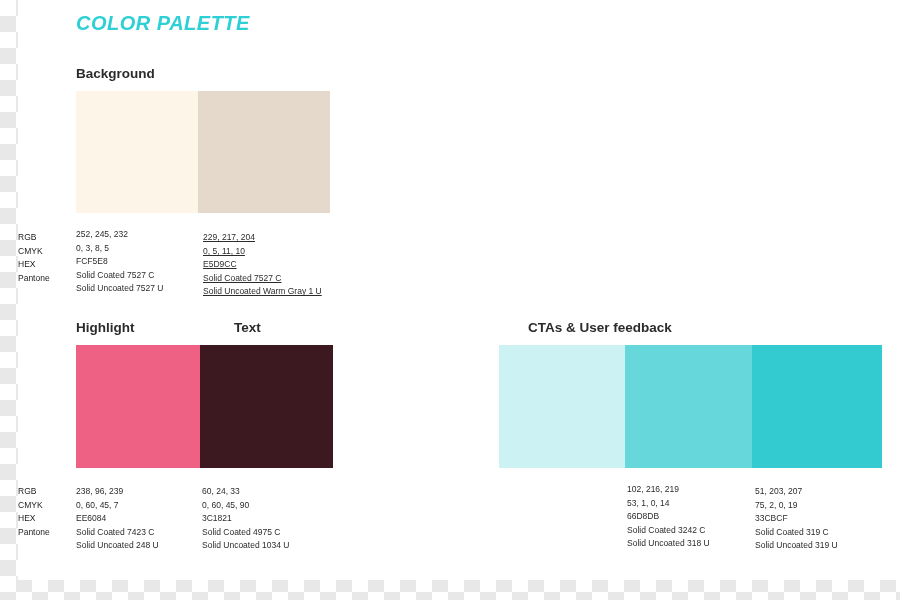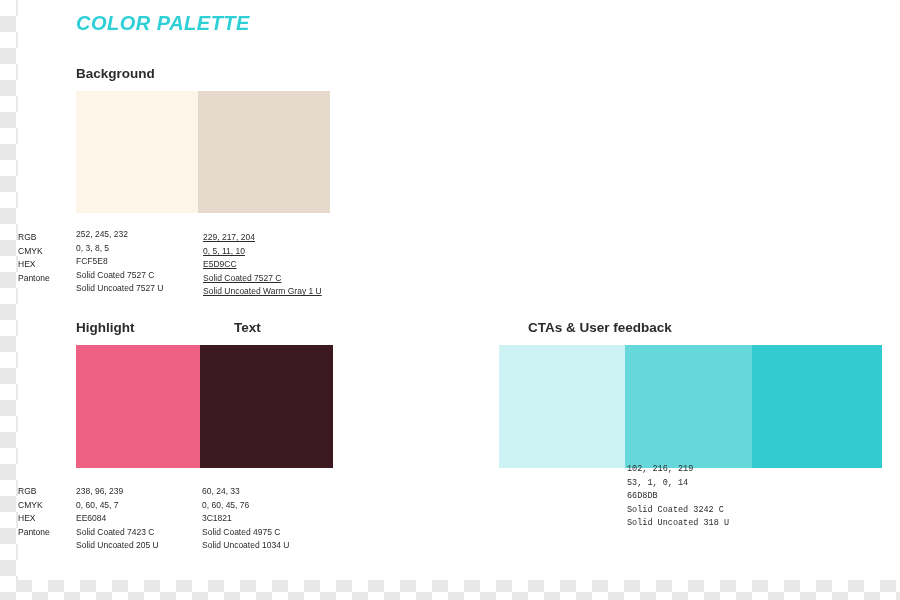--- a/index.html
+++ b/index.html
@@ -112,40 +112,47 @@
     <div>CMYK</div>
     <div>HEX</div>
     <div>Pantone</div>
   </div>
 
   <div class="specs" style="left:58px; top:485px;">
     <div class="row">238, 96, 239</div>
     <div class="row">0, 60, 45, 7</div>
     <div class="row">EE6084</div>
     <div class="row">Solid Coated 7423 C</div>
-    <div class="row">Solid Uncoated 205 U</div>
+    <div class="row">Solid Uncoated 248 U</div>
   </div>
 
   <div class="specs" style="left:184px; top:485px;">
     <div class="row">60, 24, 33</div>
-    <div class="row">0, 60, 45, 76</div>
+    <div class="row">0, 60, 45, 90</div>
     <div class="row">3C1821</div>
     <div class="row">Solid Coated 4975 C</div>
     <div class="row">Solid Uncoated 1034 U</div>
   </div>
 
   <div class="group-label" style="left:510px; top:320px;">CTAs &amp; User feedback</div>
 
   <div class="swatch" style="left:481px; top:345px; width:126px; height:123px; background:#CCF2F3;"></div>
   <div class="swatch" style="left:607px; top:345px; width:127px; height:123px; background:#66D8DB;"></div>
   <div class="swatch" style="left:734px; top:345px; width:130px; height:123px; background:#33CBCF;"></div>
 
 
-  <div class="specs" style="left:609px; top:463px;font-family:Liberation Mono, monospace;">
+  <div class="specs" style="left:609px; top:483px;">
     <div class="row">102, 216, 219</div>
     <div class="row">53, 1, 0, 14</div>
     <div class="row">66D8DB</div>
     <div class="row">Solid Coated 3242 C</div>
     <div class="row">Solid Uncoated 318 U</div>
   </div>
 
+  <div class="specs" style="left:737px; top:485px;">
+    <div class="row">51, 203, 207</div>
+    <div class="row">75, 2, 0, 19</div>
+    <div class="row">33CBCF</div>
+    <div class="row">Solid Coated 319 C</div>
+    <div class="row">Solid Uncoated 319 U</div>
+  </div>
 
 </div>
 
 </body></html>

